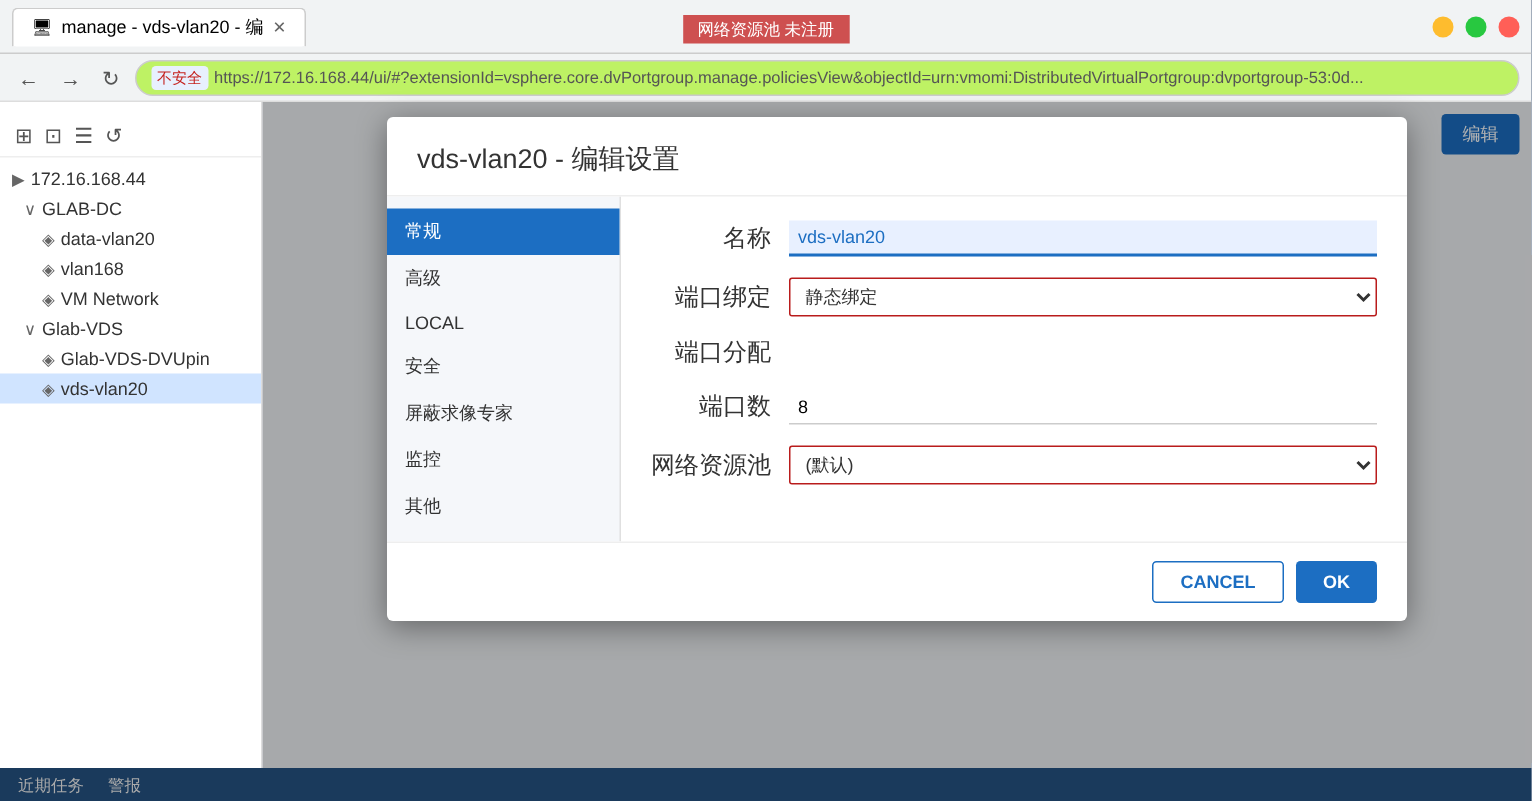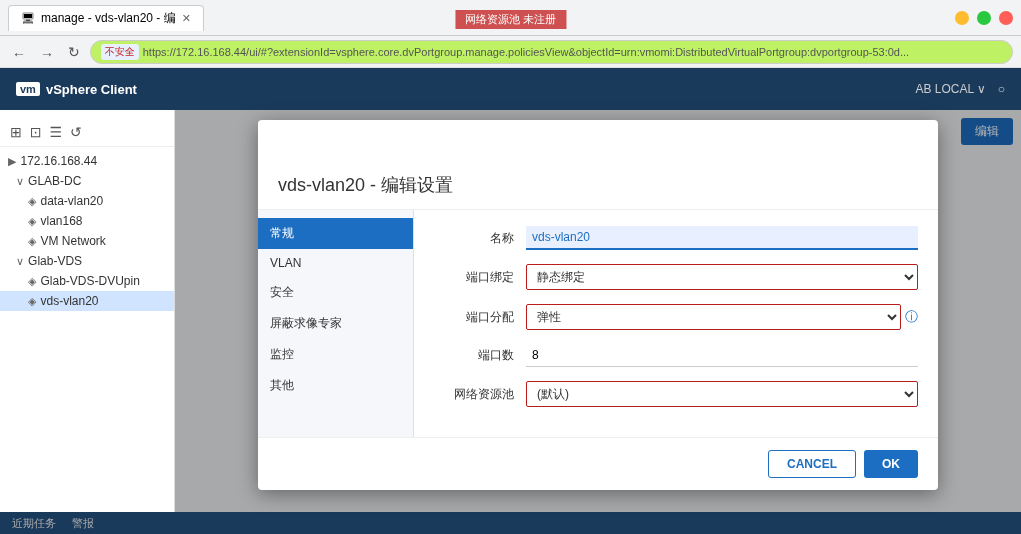--- a/index.html
+++ b/index.html
@@ -223,21 +223,20 @@
       flex-direction: column;
     }
     .dialog-header {
       padding: 16px 20px 12px;
       border-bottom: 1px solid #eee;
     }
     .dialog-title {
       font-size: 18px;
       color: #333;
       font-weight: normal;
-      margin-top: 37px;
     }
     .dialog-body {
       display: flex;
       flex: 1;
       overflow: hidden;
     }
 
     
     .dialog-nav {
       width: 156px;
@@ -264,21 +263,21 @@
     }
     .form-row {
       display: flex;
       align-items: center;
       margin-bottom: 14px;
       gap: 12px;
     }
     .form-label {
       width: 80px;
       text-align: right;
-      font-size: 12px;
+      font-size: 16px;
       color: #333;
       flex-shrink: 0;
     }
     .form-field {
       flex: 1;
     }
     .form-input {
       width: 100%;
       border: none;
       border-bottom: 2px solid #1c6ec2;
@@ -429,30 +428,20 @@
     <button class="nav-btn">↻</button>
     <div class="address-bar">
       <span class="insecure-badge">不安全</span>
       <span class="address-text">https://172.16.168.44/ui/#?extensionId=vsphere.core.dvPortgroup.manage.policiesView&amp;objectId=urn:vmomi:DistributedVirtualPortgroup:dvportgroup-53:0d...</span>
     </div>
   </div>
 </div>
 
 <div class="app-container">
 
-  <div class="top-nav">
-    <div class="vsphere-logo">
-      <span class="vm-icon">vm</span>
-      <span>vSphere Client</span>
-    </div>
-    <div class="nav-right">
-      <span>AB LOCAL ∨</span>
-      <span>○</span>
-    </div>
-  </div>
 
   <div class="main-layout">
 
     <div class="sidebar">
       <div class="sidebar-toolbar">
         <button class="sidebar-icon-btn">⊞</button>
         <button class="sidebar-icon-btn">⊡</button>
         <button class="sidebar-icon-btn">☰</button>
         <button class="sidebar-icon-btn">↺</button>
       </div>
@@ -500,21 +489,22 @@
         <div class="dialog">
 
           <div class="dialog-header">
             <div class="dialog-title">vds-vlan20 - 编辑设置</div>
           </div>
 
           <div class="dialog-body">
 
             <div class="dialog-nav">
               <div class="dialog-nav-item active">常规</div>
-              <div class="dialog-nav-item">VLAN</div>
+              <div class="dialog-nav-item">高级</div>
+              <div class="dialog-nav-item">LOCAL</div>
               <div class="dialog-nav-item">安全</div>
               <div class="dialog-nav-item">屏蔽求像专家</div>
               <div class="dialog-nav-item">监控</div>
               <div class="dialog-nav-item">其他</div>
             </div>
 
             <div class="dialog-content">
 
               <div class="form-row">
                 <span class="form-label">名称</span>
@@ -527,26 +517,20 @@
                 <span class="form-label">端口绑定</span>
                 <div class="form-field form-select-wrap">
                   <select class="form-select">
                     <option>静态绑定</option>
                   </select>
                 </div>
               </div>
 
               <div class="form-row">
                 <span class="form-label">端口分配</span>
-                <div class="form-field form-select-wrap">
-                  <select class="form-select">
-                    <option>弹性</option>
-                  </select>
-                  <span class="info-icon">ⓘ</span>
-                </div>
               </div>
 
               <div class="form-row">
                 <span class="form-label">端口数</span>
                 <div class="form-field">
                   <input type="number" class="form-number-input" value="8" style="">
                 </div>
               </div>
 
               <div class="form-row">

